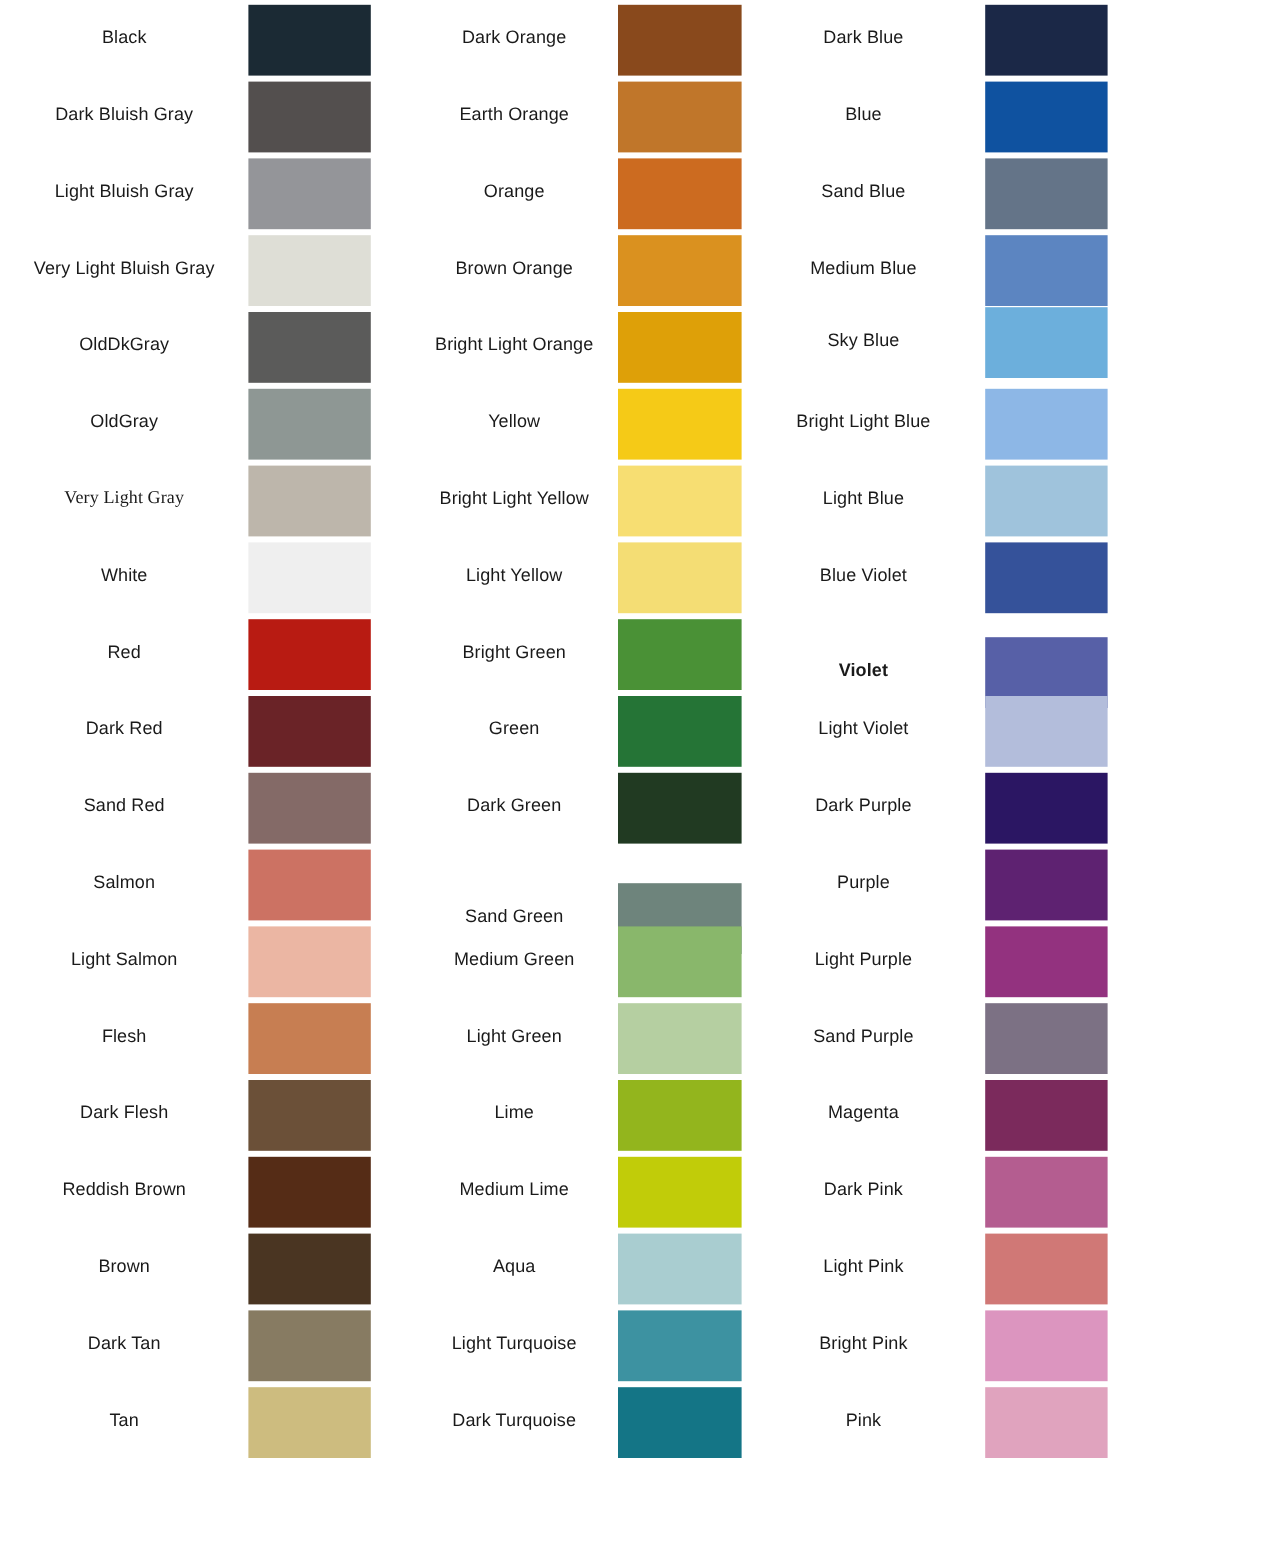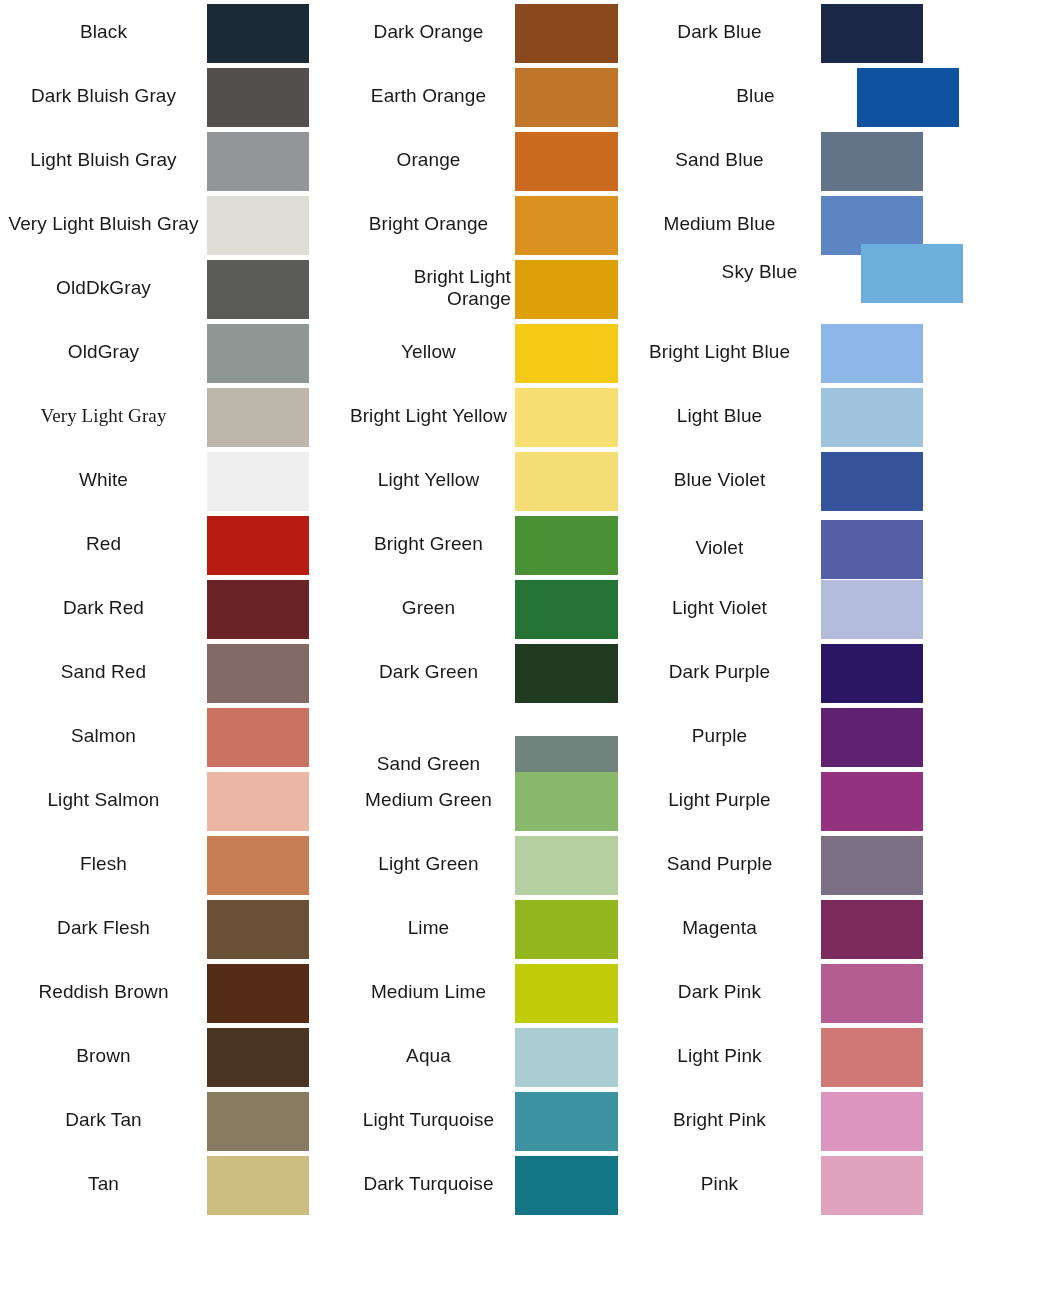--- a/index.html
+++ b/index.html
@@ -41,21 +41,21 @@
   .swatch-label {
     position: absolute;
     left: 0;
     top: 0;
     width: 207px;
     height: 64px;
     display: flex;
     align-items: center;
     justify-content: center;
     text-align: right;
-    font-size: 19px;
+    font-size: 15px;
     color: #1a1a1a;
     line-height: 1.15;
     letter-spacing: 0.1px;
     box-sizing: border-box;
     padding: 0 4px;
   }
 
   .swatch-chip {
     position: absolute;
     left: 207px;
@@ -160,21 +160,21 @@
       </div>
       <div class="swatch-row" style="top: 64px;">
         <div class="swatch-label">Earth Orange</div>
         <div class="swatch-chip" style="background-color: rgb(192, 118, 42);"></div>
       </div>
       <div class="swatch-row" style="top: 128px;">
         <div class="swatch-label">Orange</div>
         <div class="swatch-chip" style="background-color: rgb(204, 107, 32);"></div>
       </div>
       <div class="swatch-row" style="top: 192px;">
-        <div class="swatch-label">Bright Orange</div>
+        <div class="swatch-label">Brown Orange</div>
         <div class="swatch-chip" style="background-color: rgb(218, 145, 31);"></div>
       </div>
       <div class="swatch-row" style="top: 256px;">
         <div class="swatch-label">Bright Light Orange</div>
         <div class="swatch-chip" style="background-color: rgb(222, 160, 8);"></div>
       </div>
       <div class="swatch-row" style="top: 320px;">
         <div class="swatch-label">Yellow</div>
         <div class="swatch-chip" style="background-color: rgb(245, 202, 23);"></div>
       </div>
@@ -229,49 +229,49 @@
       <div class="swatch-row" style="top: 1152px;">
         <div class="swatch-label">Dark Turquoise</div>
         <div class="swatch-chip" style="background-color: rgb(20, 117, 134);"></div>
       </div>
     </div>
     <div class="column col-2">
       <div class="swatch-row" style="top: 0px;">
         <div class="swatch-label">Dark Blue</div>
         <div class="swatch-chip" style="background-color: rgb(27, 40, 71);"></div>
       </div>
-      <div class="swatch-row" style="top: 64px; margin-left: 36px;">
+      <div class="swatch-row" style="top: 64px;">
         <div class="swatch-label">Blue</div>
         <div class="swatch-chip" style="background-color: rgb(15, 82, 160);"></div>
       </div>
       <div class="swatch-row" style="top: 128px;">
         <div class="swatch-label">Sand Blue</div>
         <div class="swatch-chip" style="background-color: rgb(100, 116, 136);"></div>
       </div>
       <div class="swatch-row" style="top: 192px;">
         <div class="swatch-label">Medium Blue</div>
         <div class="swatch-chip" style="background-color: rgb(92, 133, 193);"></div>
       </div>
-      <div class="swatch-row" style="top: 240px; margin-left: 40px;">
+      <div class="swatch-row" style="top: 252px;">
         <div class="swatch-label">Sky Blue</div>
         <div class="swatch-chip" style="background-color: rgb(108, 175, 220);"></div>
       </div>
       <div class="swatch-row" style="top: 320px;">
         <div class="swatch-label">Bright Light Blue</div>
         <div class="swatch-chip" style="background-color: rgb(141, 183, 230);"></div>
       </div>
       <div class="swatch-row" style="top: 384px;">
         <div class="swatch-label">Light Blue</div>
         <div class="swatch-chip" style="background-color: rgb(159, 195, 220);"></div>
       </div>
       <div class="swatch-row" style="top: 448px;">
         <div class="swatch-label">Blue Violet</div>
         <div class="swatch-chip" style="background-color: rgb(53, 82, 154);"></div>
       </div>
-      <div class="swatch-row" style="top: 516px;">
+      <div class="swatch-row" style="top: 527px; font-weight: bold;">
         <div class="swatch-label">Violet</div>
         <div class="swatch-chip" style="background-color: rgb(87, 96, 167);"></div>
       </div>
       <div class="swatch-row" style="top: 576px;">
         <div class="swatch-label">Light Violet</div>
         <div class="swatch-chip" style="background-color: rgb(179, 189, 219);"></div>
       </div>
       <div class="swatch-row" style="top: 640px;">
         <div class="swatch-label">Dark Purple</div>
         <div class="swatch-chip" style="background-color: rgb(43, 22, 99);"></div>

